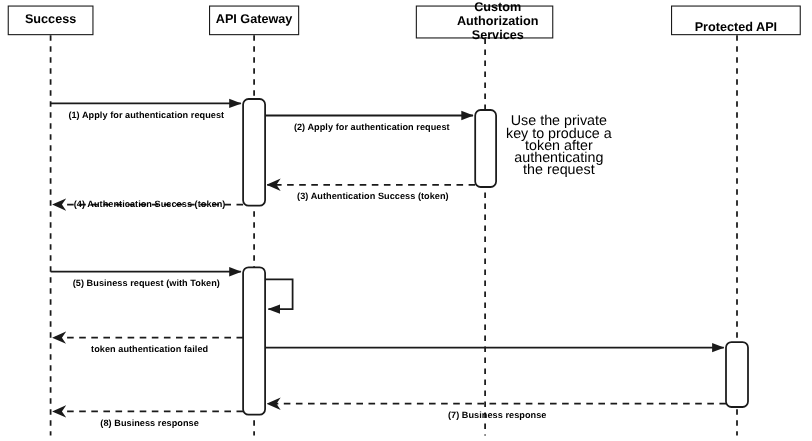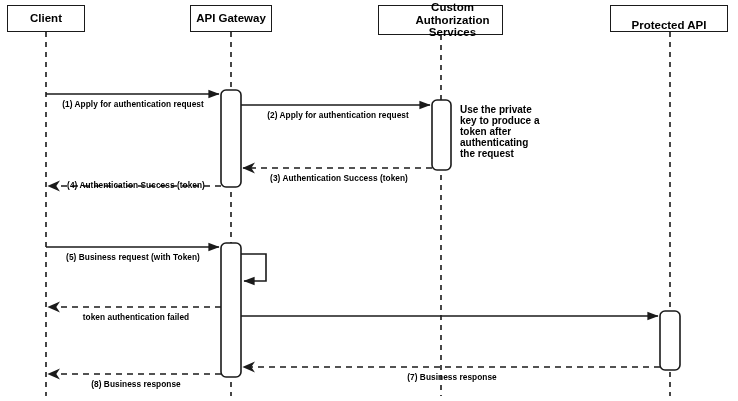--- a/index.html
+++ b/index.html
@@ -32,34 +32,35 @@
     font-weight:bold;
     color:#000;
     white-space:nowrap;
     line-height:10px;
     letter-spacing:0.05px;
     margin-top:20px;
   }
   .msg-label.center { transform:translateX(-50%); }
   .note-text {
     position:absolute;
-    font-size:10px;
-    font-weight:bold;
+    font-size:13px;
+    font-weight:normal;
     color:#000;
     line-height:11px;
     white-space:pre-line;
+    text-align:center;
   }
 </style>
 </head>
 <body>
 
 <div id="stage">
 
   <div class="lane-title" style="left:7px; top:5px; width:78px; height:27px;">
-    <span>Client</span>
+    <span>Success</span>
   </div>
 
   <div class="lane-title" style="left:190px; top:5px; width:82px; height:27px;">
     <span>API Gateway</span>
   </div>
 
   <div class="lane-title" style="left:378px; top:5px; width:125px; height:30px;padding-left:24px;">
     <span style="white-space:pre-line;">Custom Authorization
 Services</span>
   </div>

